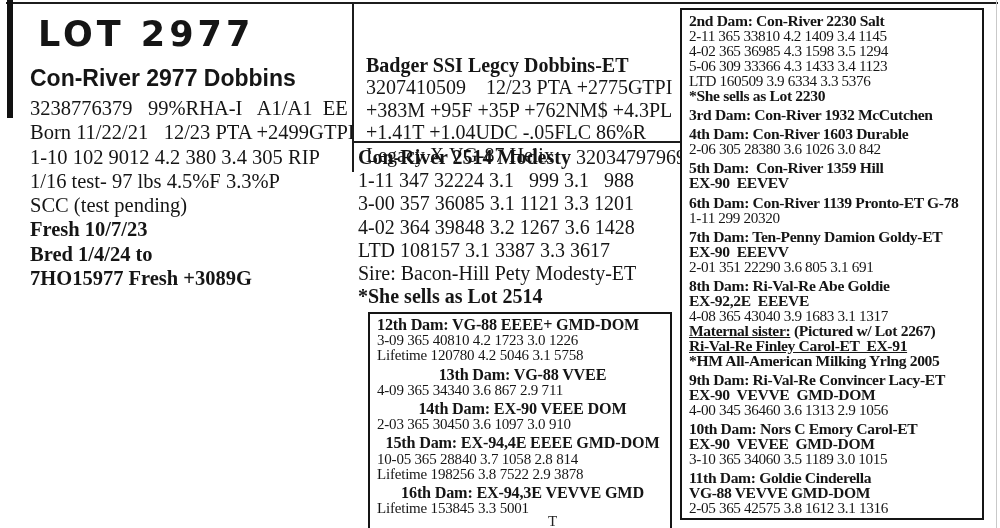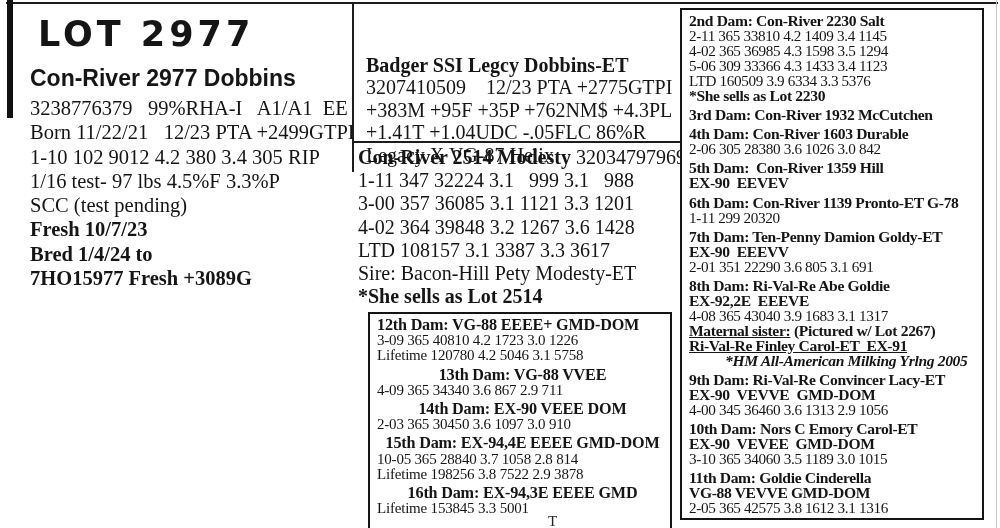--- a/index.html
+++ b/index.html
@@ -2,21 +2,21 @@
 <html><head>
 <meta charset="utf-8">
 <style>
   html,body{margin:0;padding:0;}
   body{
     width:1000px;height:528px;position:relative;background:#ffffff;
     font-family:"Liberation Serif", serif;color:#151515;overflow:hidden;
   }
   .line{white-space:pre;}
   .b{font-weight:bold;}
-  .i{font-style:italic;margin-left:36px;}
+  .i{}
   .u{text-decoration:underline;}
 
   
   .top-rule{position:absolute;left:6px;top:2px;width:992px;height:2px;background:#1c1c1c;}
   .left-bar{position:absolute;left:7px;top:0;width:6px;height:118px;background:#111;}
   .vdiv{position:absolute;left:352px;top:3px;width:2px;height:169px;background:#1c1c1c;}
   .hdiv{position:absolute;left:352px;top:141px;width:338px;height:2px;background:#1c1c1c;}
   .right-edge{position:absolute;left:996px;top:0;width:1px;height:528px;background:#c9c9c9;}
   .t-mark{position:absolute;left:548px;top:513px;font-size:15px;color:#222;}
 
@@ -99,21 +99,21 @@
       <div class="line"><span class="b">12th Dam: VG-88 EEEE+ GMD-DOM</span></div>
       <div class="line"><span>3-09 365 40810 4.2 1723 3.0 1226</span></div>
       <div class="line"><span>Lifetime 120780 4.2 5046 3.1 5758</span></div>
       <div class="line gap"><span class="b">13th Dam: VG-88 VVEE</span></div>
       <div class="line"><span>4-09 365 34340 3.6 867 2.9 711</span></div>
       <div class="line gap"><span class="b">14th Dam: EX-90 VEEE DOM</span></div>
       <div class="line"><span>2-03 365 30450 3.6 1097 3.0 910</span></div>
       <div class="line gap"><span class="b">15th Dam: EX-94,4E EEEE GMD-DOM</span></div>
       <div class="line"><span>10-05 365 28840 3.7 1058 2.8 814</span></div>
       <div class="line"><span>Lifetime 198256 3.8 7522 2.9 3878</span></div>
-      <div class="line gap"><span class="b">16th Dam: EX-94,3E EEEE GMD</span></div>
+      <div class="line gap"><span class="b">16th Dam: EX-94,3E VEVVE GMD</span></div>
       <div class="line"><span>Lifetime 153845 3.3 5001</span></div>
     </div>
 </section>
 
 <section class="pbox">
   <div>
       <div class="line"><span class="b">2nd Dam: Con-River 2230 Salt</span></div>
       <div class="line"><span>2-11 365 33810 4.2 1409 3.4 1145</span></div>
       <div class="line"><span>4-02 365 36985 4.3 1598 3.5 1294</span></div>
       <div class="line"><span>5-06 309 33366 4.3 1433 3.4 1123</span></div>

